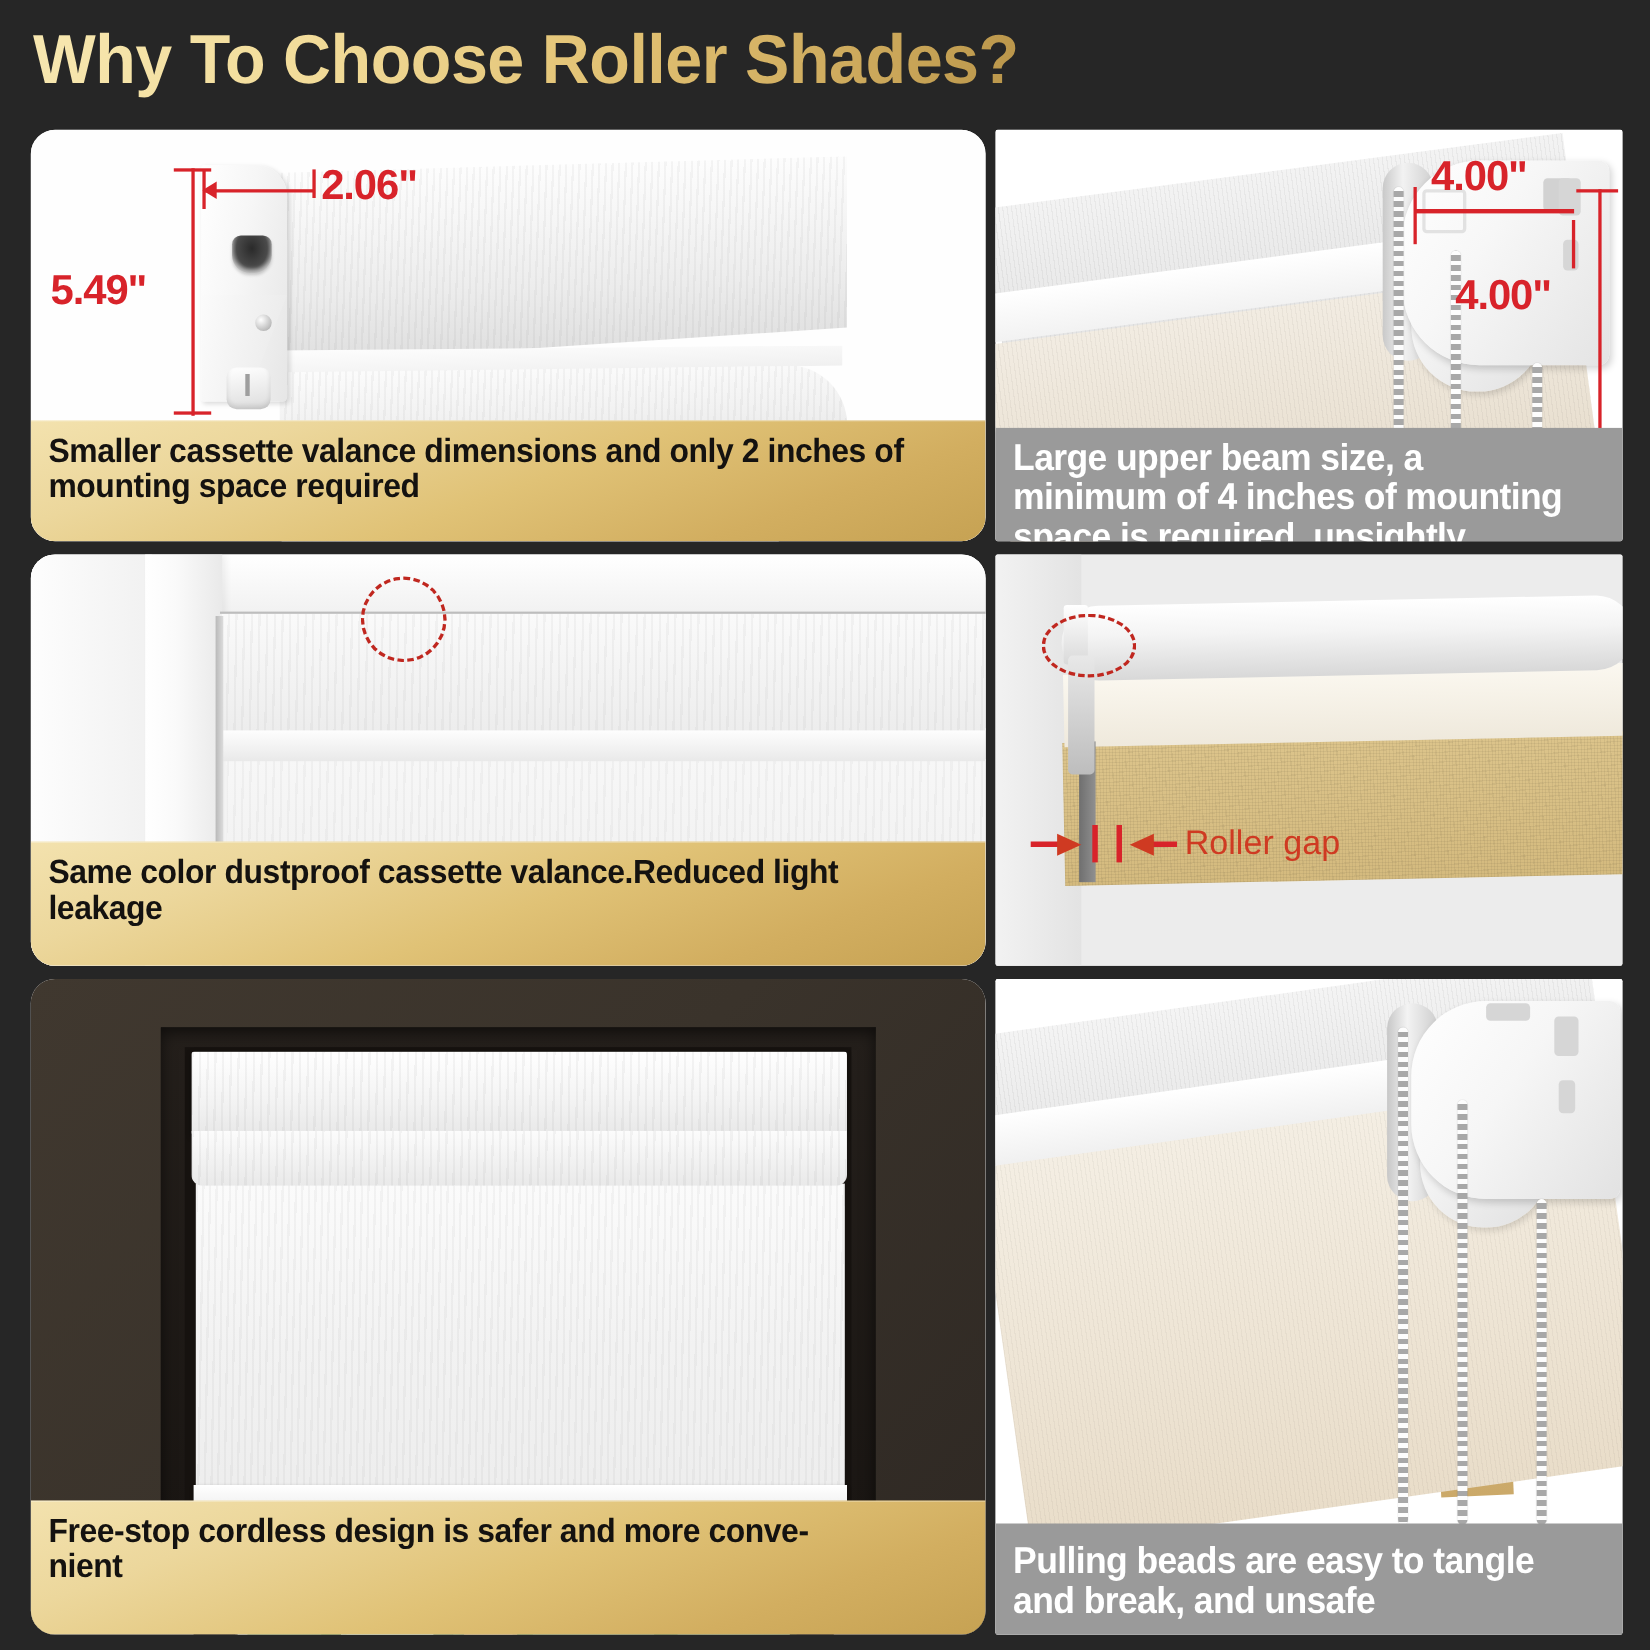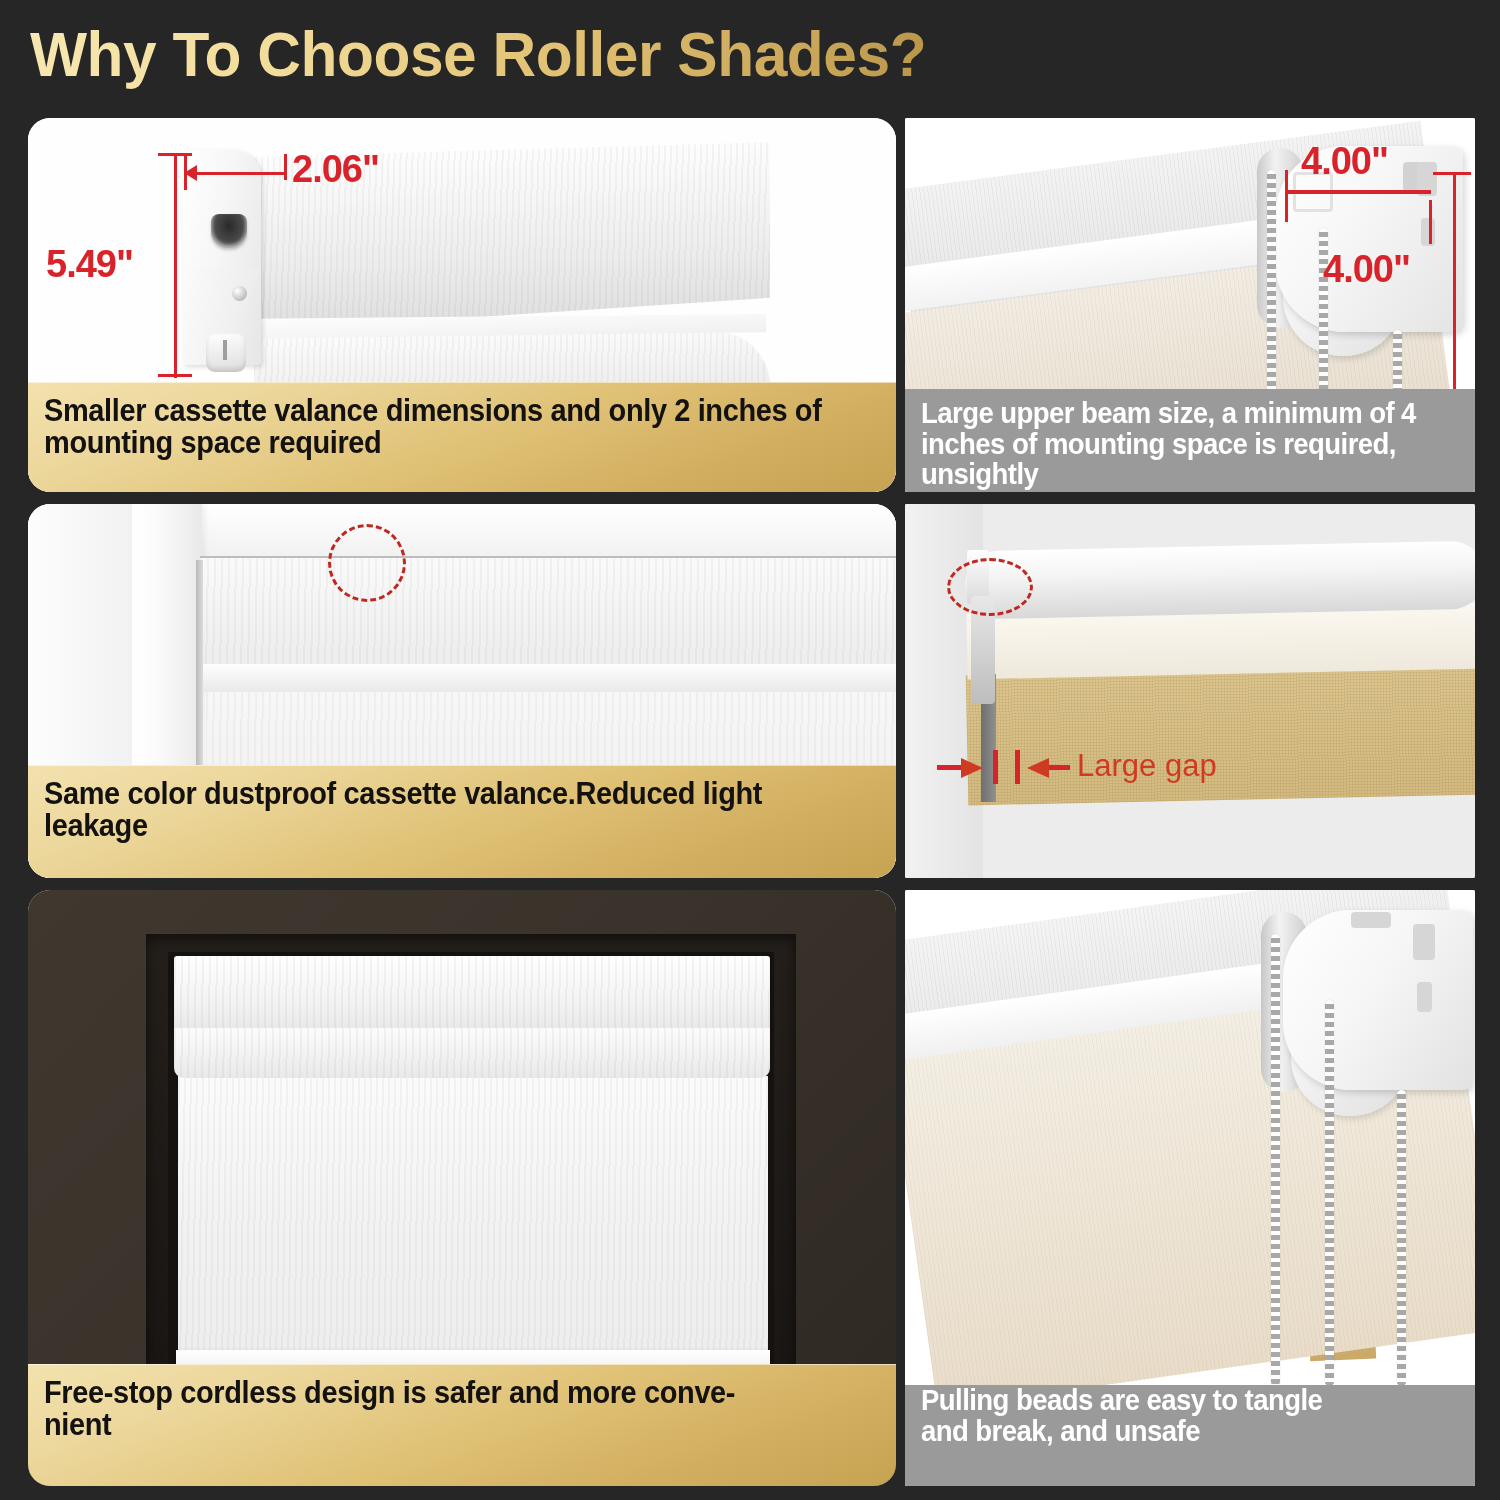--- a/index.html
+++ b/index.html
@@ -47,29 +47,29 @@
     z-index:8;
   }
   .cap span { display:block; transform:scaleX(0.95); transform-origin:left center; }
   .cap.gold {
     background: linear-gradient(160deg,#f3e2ae 0%,#ecd79c 22%,#e0c276 52%,#d2ae60 78%,#c6a253 100%);
     color:#141210; font-size:30.5px;
     border-bottom-left-radius:20px; border-bottom-right-radius:20px;
     box-shadow: inset 0 1px 0 rgba(255,255,255,.55);
   }
   .cap.gray {
-    background:#9a9a9a; color:#ffffff; font-size:29px;
+    background:#9a9a9a; color:#ffffff; font-size:34px;
     letter-spacing:-0.6px;
   }
   .cap.gold.r1 { height:110px; }
   .cap.gold.r2 { height:113px; }
   .cap.gold.r3 { height:122px;padding-left:16px; }
   .cap.gray.r1 { height:103px; padding-top:9px; }
   .cap.gray.r2 { height:93px;  padding-top:14px; }
-  .cap.gray.r3 { height:101px; padding-top:0; }
+  .cap.gray.r3 { height:101px; padding-top:16px; }
 
   
   .dimtxt { position:absolute; color:#d8232a; font-weight:bold; white-space:nowrap; z-index:7; }
   .dimline { position:absolute; background:#d8232a; z-index:6; }
   .arrow { position:absolute; width:0; height:0; z-index:7; }
 
   .gapnote { position:absolute; color:#cf3a22; font-size:31px; white-space:nowrap; z-index:7; }
   .dashcircle { position:absolute; border:3px dashed #c0271f; border-radius:50%; z-index:7; }
 
   
@@ -437,21 +437,21 @@
       <div class="p4-mech"></div>
 
       <div class="dashcircle" style="left:42px;top:54px;width:86px;height:58px;"></div>
 
       <div class="dimline" style="left:88px;top:246px;width:5px;height:34px;"></div>
       <div class="dimline" style="left:110px;top:246px;width:5px;height:34px;"></div>
       <div class="arrow" style="left:56px;top:254px;border-top:10px solid transparent;border-bottom:10px solid transparent;border-left:22px solid #cf3a22;"></div>
       <div class="dimline" style="left:32px;top:261px;width:26px;height:5px;"></div>
       <div class="arrow" style="left:122px;top:254px;border-top:10px solid transparent;border-bottom:10px solid transparent;border-right:22px solid #cf3a22;"></div>
       <div class="dimline" style="left:143px;top:261px;width:22px;height:5px;"></div>
-      <div class="gapnote" style="left:172px;top:244px;">Large gap</div>
+      <div class="gapnote" style="left:172px;top:244px;">Roller gap</div>
     </div>
   </div>
 
   <div class="panel left row3">
     <div class="photo">
       <div class="p5bg"></div>
       <div class="p5-recess"></div>
       <div class="p5-reveal"></div>
 
       <div class="p5-glass">

